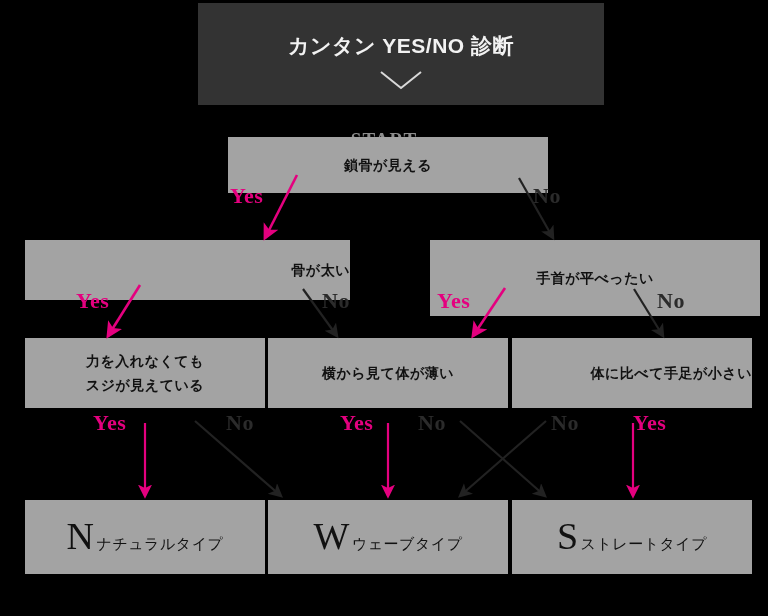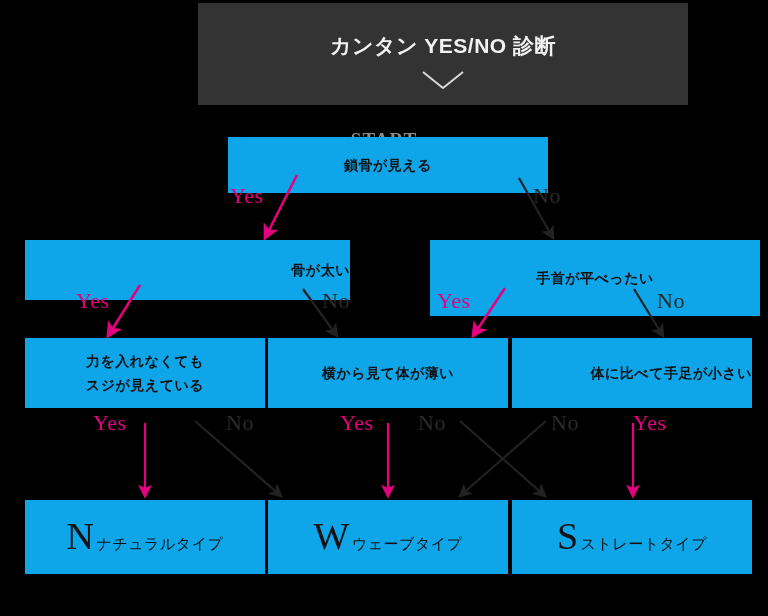--- a/index.html
+++ b/index.html
@@ -16,21 +16,21 @@
     height: 616px;
     background: #000000;
     overflow: hidden;
   }
 
   
   .header-banner {
     position: absolute;
     left: 198px;
     top: 3px;
-    width: 490px;
+    width: 406px;
     height: 102px;
     background: #333333;
     box-sizing: border-box;
   }
   .header-title {
     position: absolute;
     left: 0;
     top: 29px;
     width: 100%;
     text-align: center;
@@ -46,21 +46,21 @@
     left: 50%;
     top: 66px;
     transform: translateX(-50%);
     width: 46px;
     height: 22px;
   }
 
   
   .node {
     position: absolute;
-    background: #0ea5e9;
+    background: #a3a3a3;
     box-sizing: border-box;
     display: flex;
     align-items: center;
     justify-content: center;
     text-align: center;
     color: #111111;
     font-size: 14px;
     font-weight: 700;
     font-family: "Liberation Sans", sans-serif;
     line-height: 1.75;
@@ -103,21 +103,21 @@
     font-weight: 400;
     color: #111111;
     letter-spacing: 0.5px;
   }
 
   
   .edge-label {
     position: absolute;
     font-family: "Liberation Serif", serif;
     font-size: 22px;
-    font-weight: 400;
+    font-weight: 700;
     letter-spacing: 0.5px;
     white-space: nowrap;
     pointer-events: none;
   }
   .edge-label.yes { color: #e4007f; }
   .edge-label.no  { color: #2b2b2b; }
 
   
   #arrows {
     position: absolute;

